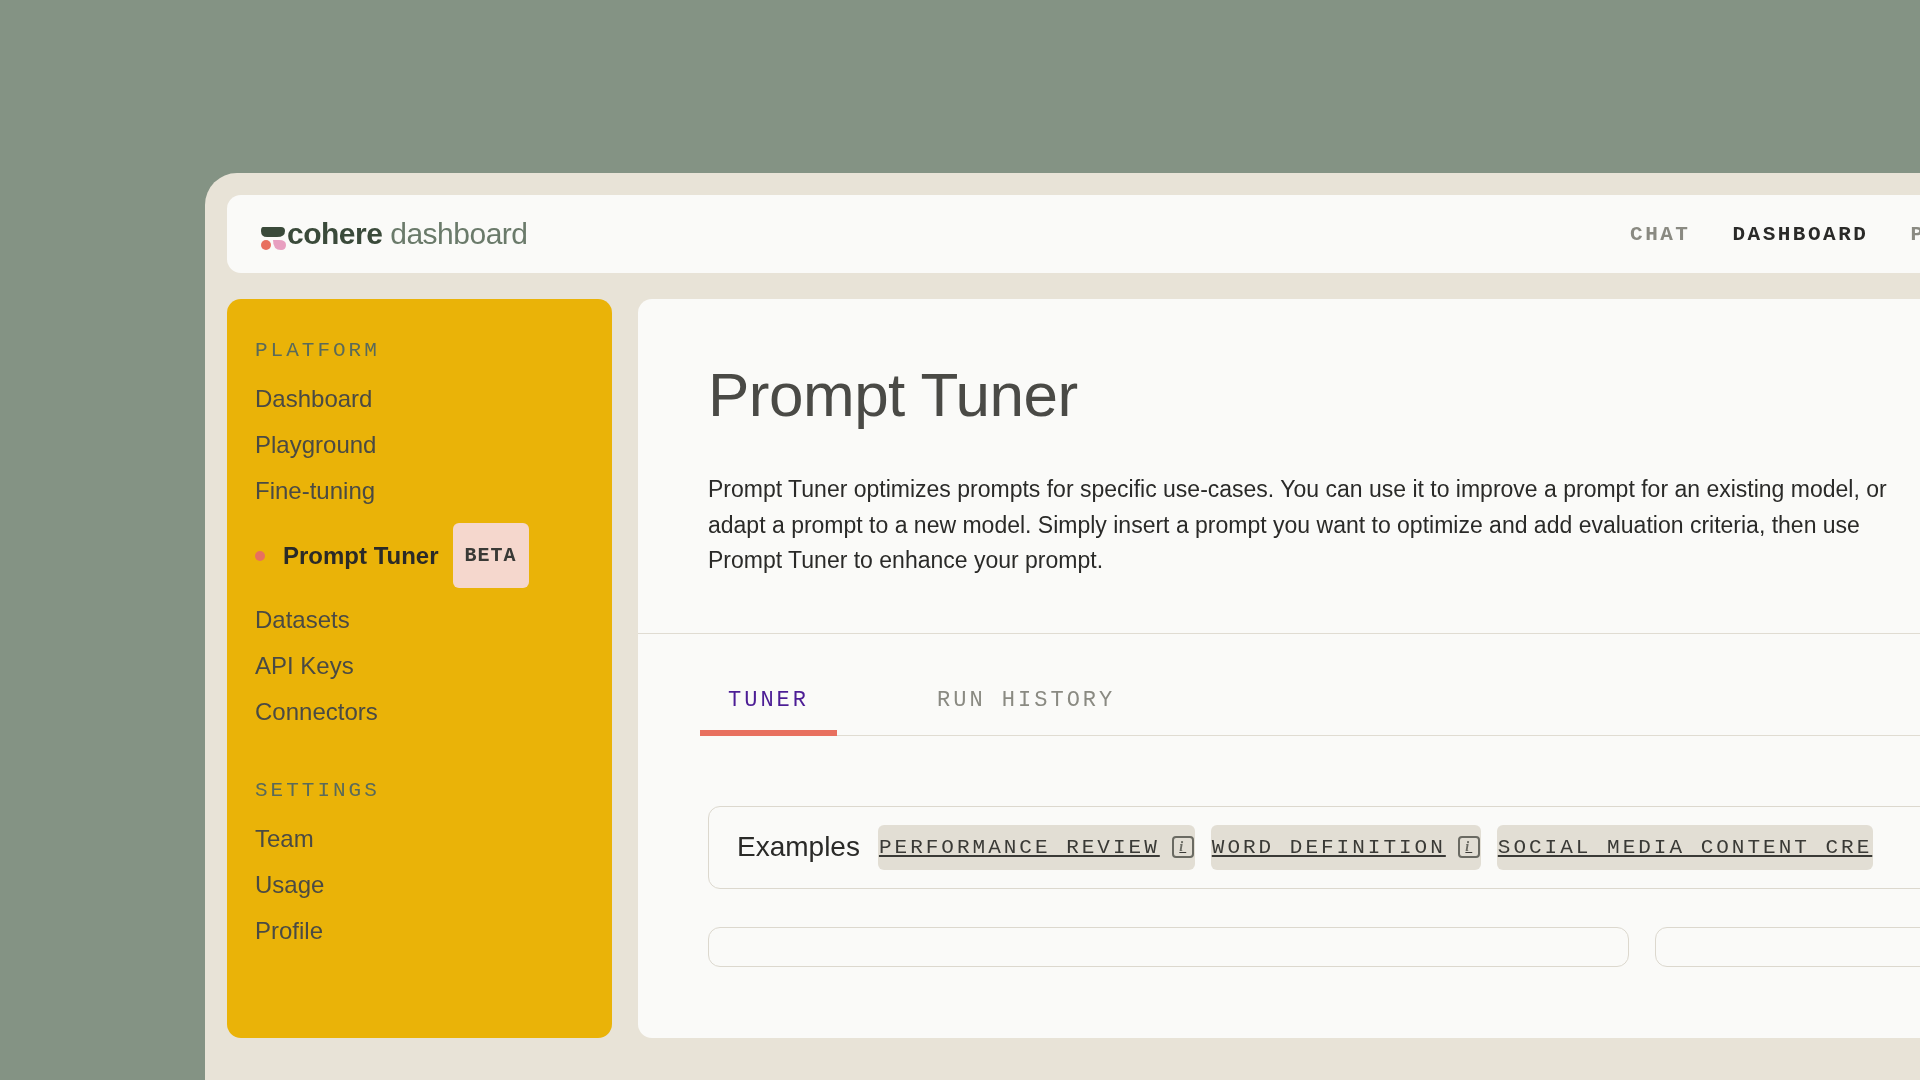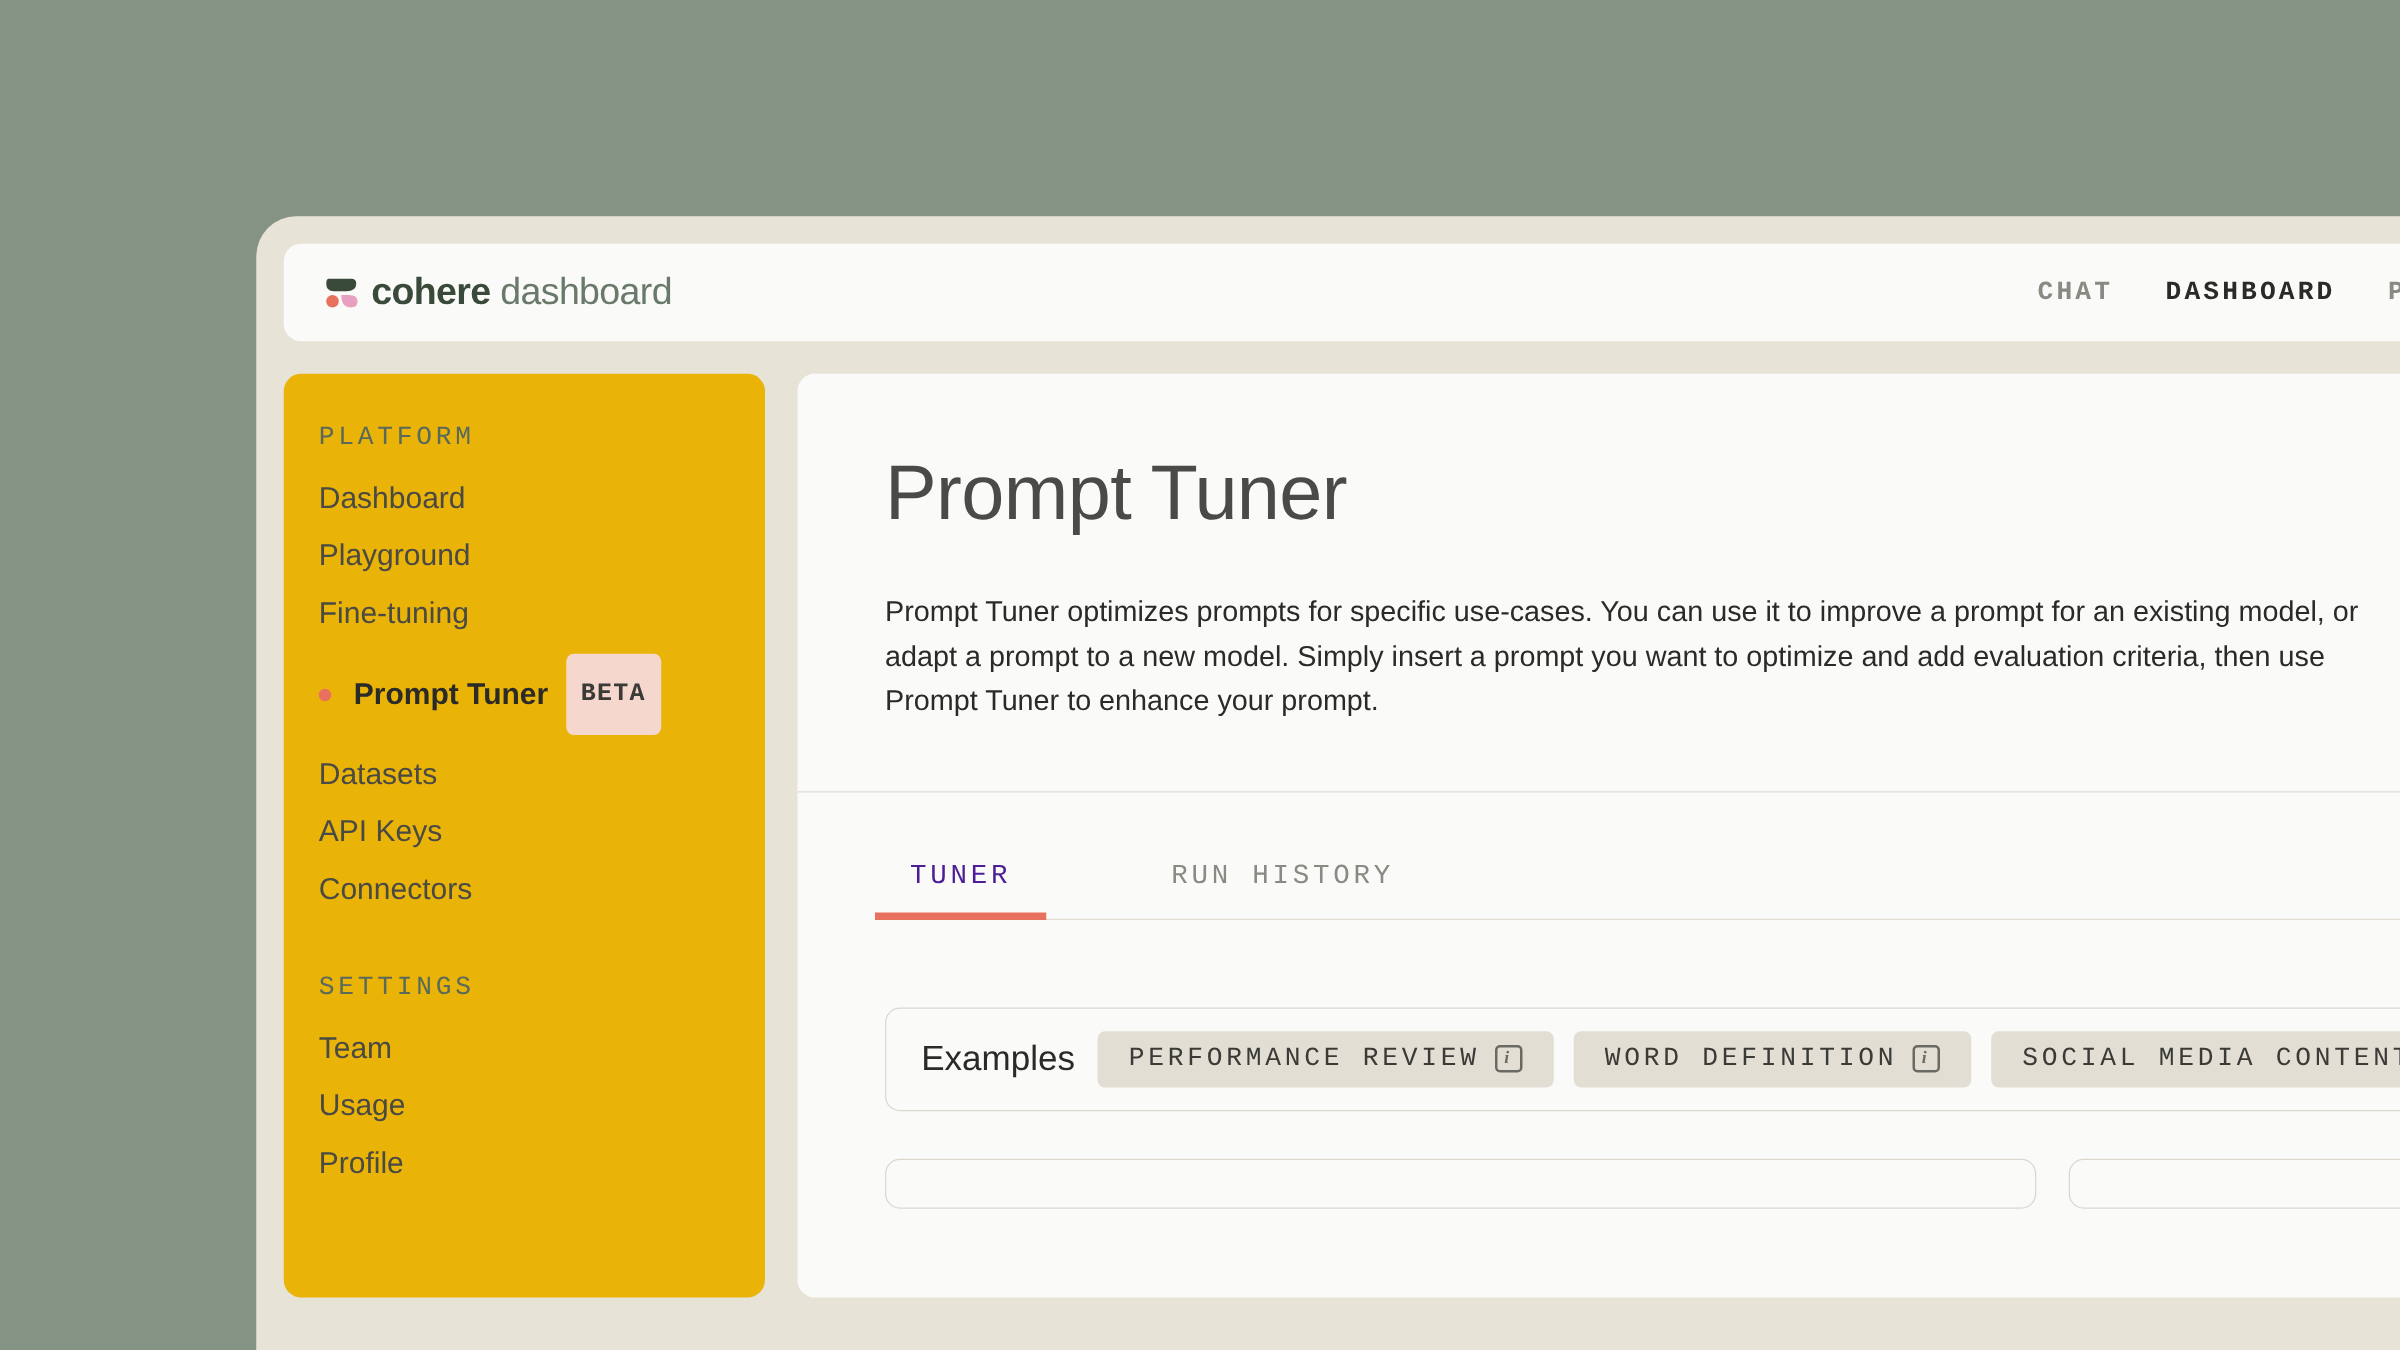--- a/index.html
+++ b/index.html
@@ -29,22 +29,21 @@
       background: #fafaf8;
       border-radius: 14px;
       height: 78px;
       display: flex;
       align-items: center;
       justify-content: space-between;
       padding: 0 32px;
     }
     .logo-group {
       display: flex;
-      align-items: center;
-      gap: 10px;
+      align-items: flex-end;
     }
     .logo-mark {
       width: 28px;
       height: 26px;
       position: relative;
     }
     .logo-mark svg {
       width: 100%;
       height: 100%;
     }
@@ -193,31 +192,32 @@
       padding: 18px 28px;
     }
     .examples-label {
       font-size: 28px;
       color: #2a2a28;
       margin-right: 2px;
     }
     .chip {
       background: #e2ded4;
       border-radius: 6px;
-      padding: 11px 25px;
+      padding: 11px 1px;
       display: flex;
       align-items: center;
       gap: 12px;
       font-family: "Courier New", monospace;
       font-size: 21px;
       letter-spacing: 3px;
       color: #3a3a36;
       font-weight: 500;
       cursor: pointer;
       white-space: nowrap;
+      text-decoration: underline;
     }
     .info-box {
       width: 22px;
       height: 22px;
       border: 2px solid #6a6a62;
       border-radius: 4px;
       display: flex;
       align-items: center;
       justify-content: center;
       font-family: Georgia, serif;

